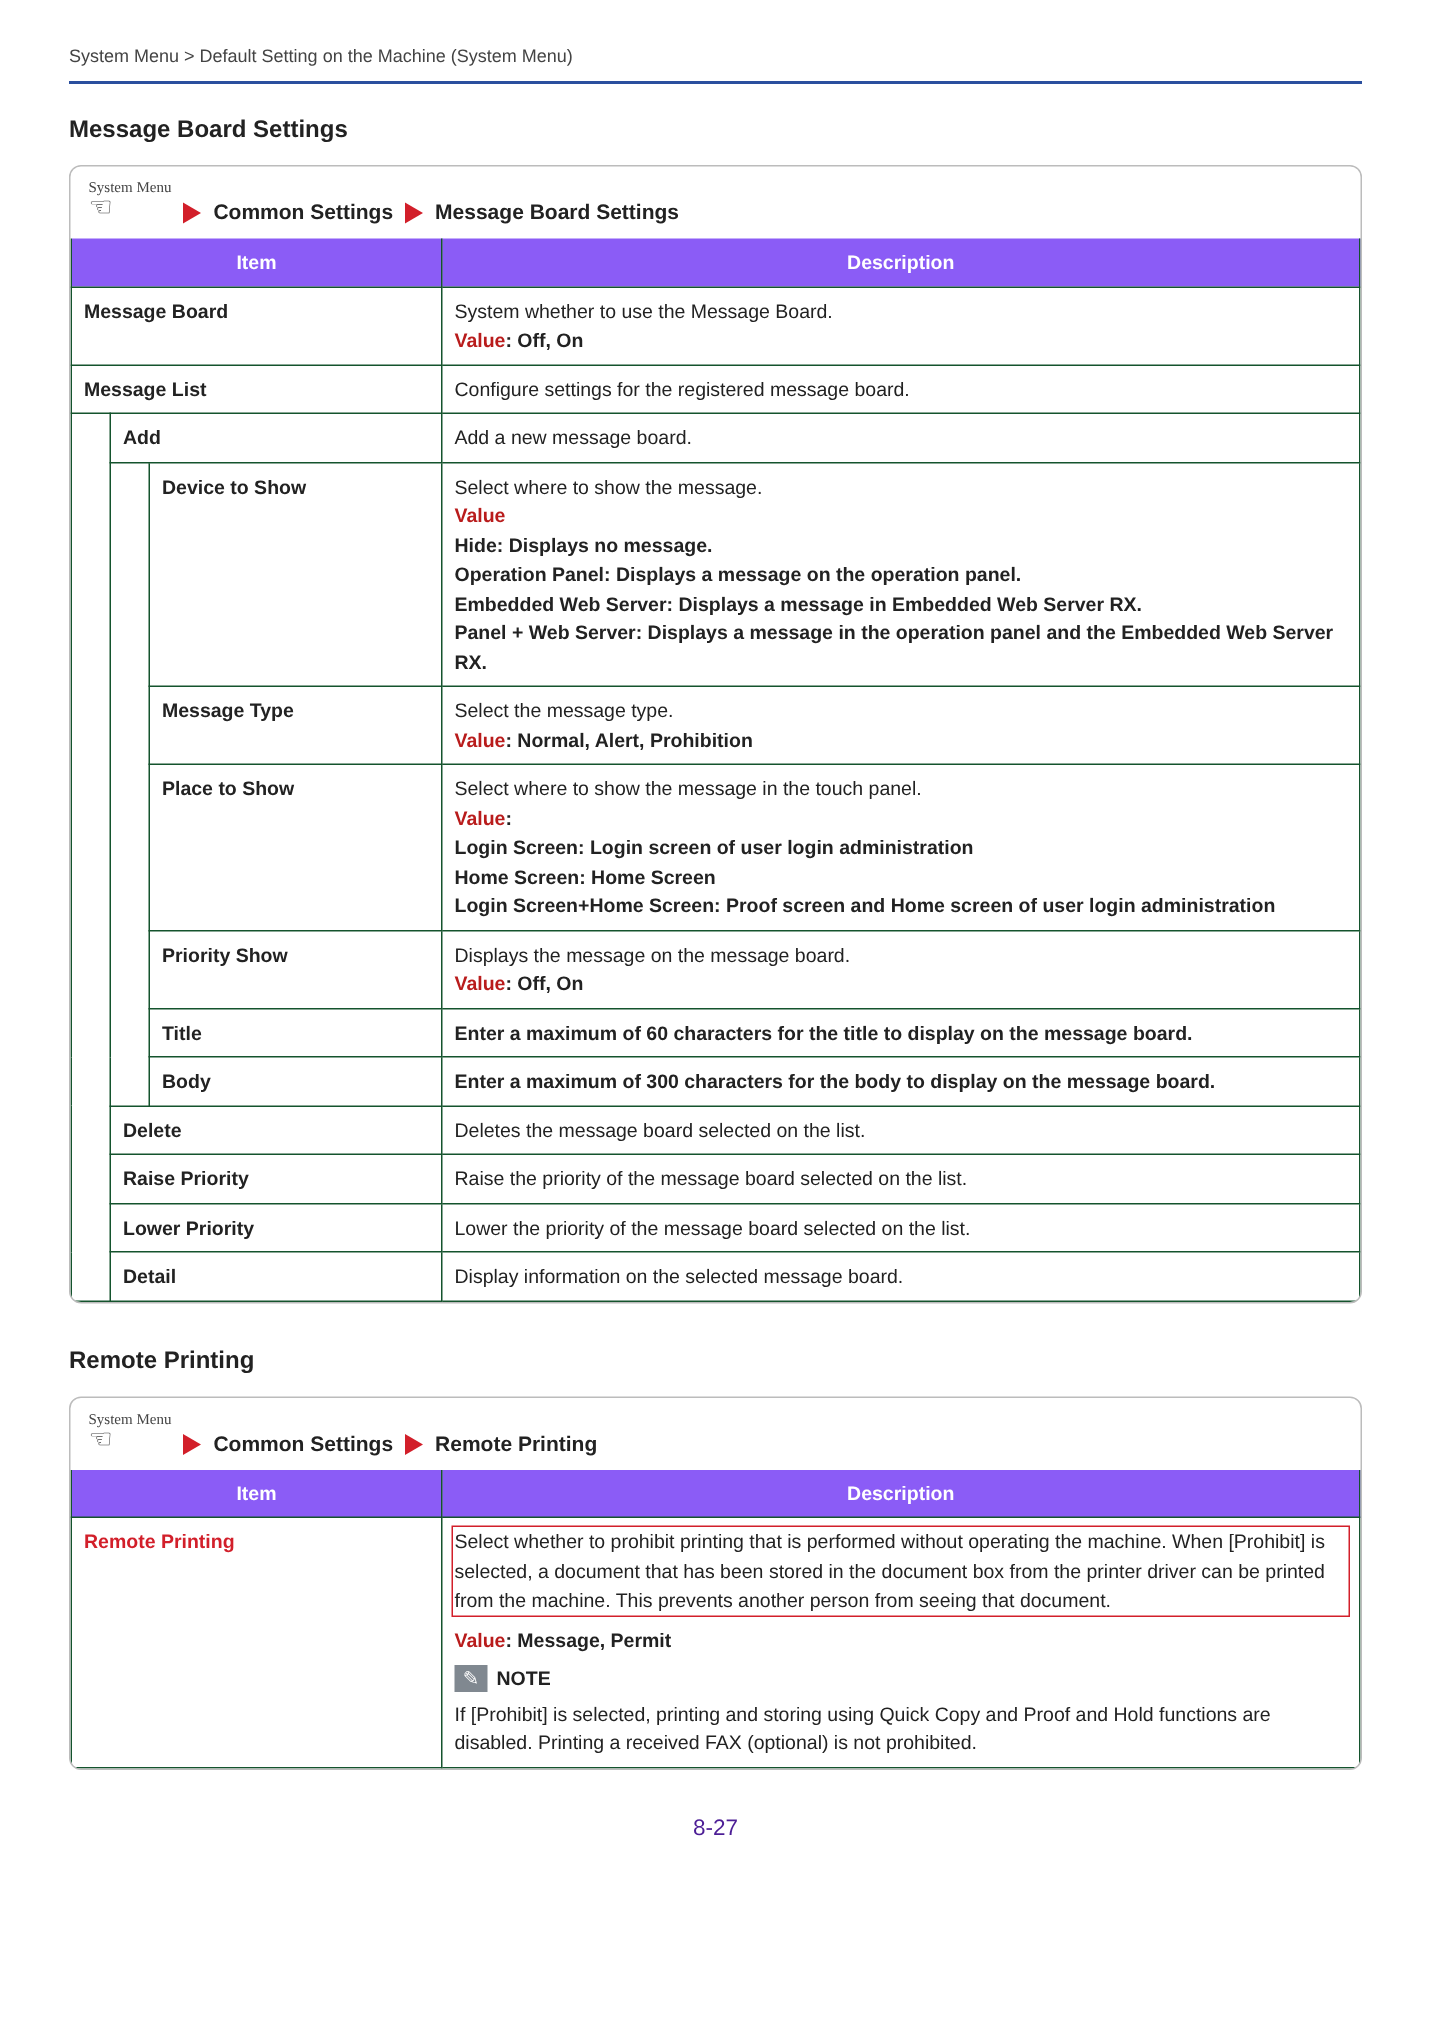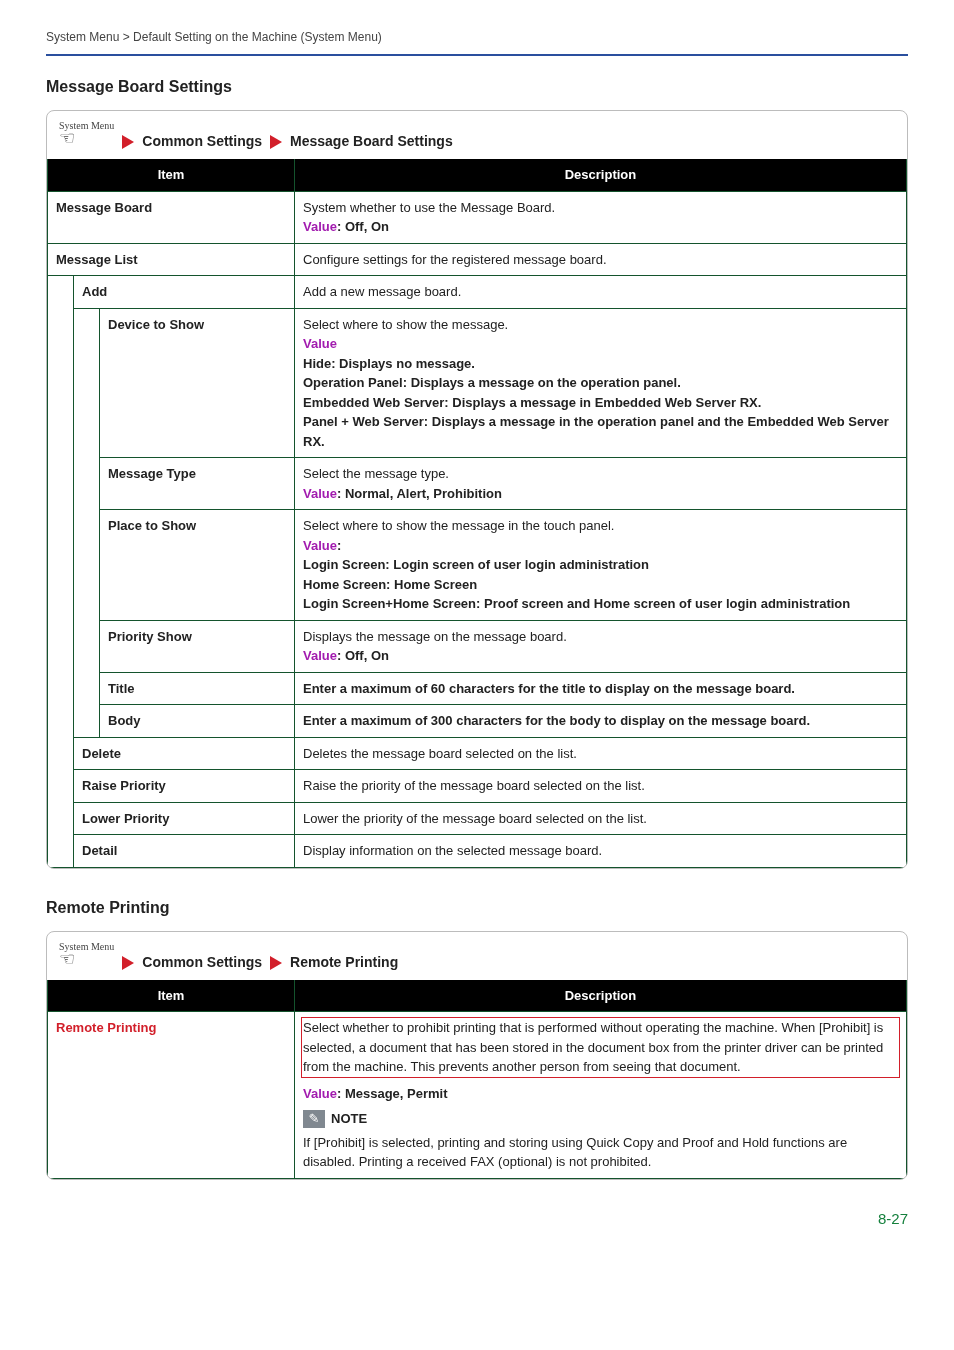--- a/index.html
+++ b/index.html
@@ -74,48 +74,48 @@
     padding: 6px 8px;
     vertical-align: top;
     text-align: left;
     font-size: 13px;
     line-height: 1.5;
   }
   table.settings tr:first-child th {
     border-top: none;
   }
   table.settings th {
-    background: #000000;
+    background: #8b5cf6;
     color: #fff;
     font-weight: bold;
     text-align: center;
   }
   .bold { font-weight: bold; }
-  .val { color: #a21caf; font-weight: bold; }
+  .val { color: #b91c1c; font-weight: bold; }
   .accent { color: #d21f2a; font-weight: bold; }
   .note-row {
     display: flex;
     align-items: center;
     gap: 6px;
     margin: 6px 0 4px 0;
   }
   .note-icon {
     width: 22px; height: 18px;
     background: #808890;
     display: inline-flex;
     align-items: center;
     justify-content: center;
     color: #fff;
     font-size: 13px;
   }
   .page-num {
-    text-align: right;
+    text-align: center;
     font-size: 15px;
     margin-top: 20px;
-    color: #15803d;
+    color: #4c1d95;
   }
 </style>
 </head>
 <body>
 
 <div class="header-line">System Menu &gt; Default Setting on the Machine (System Menu)</div>
 
 <h2 class="sect">Message Board Settings</h2>
 
 <div class="box">

